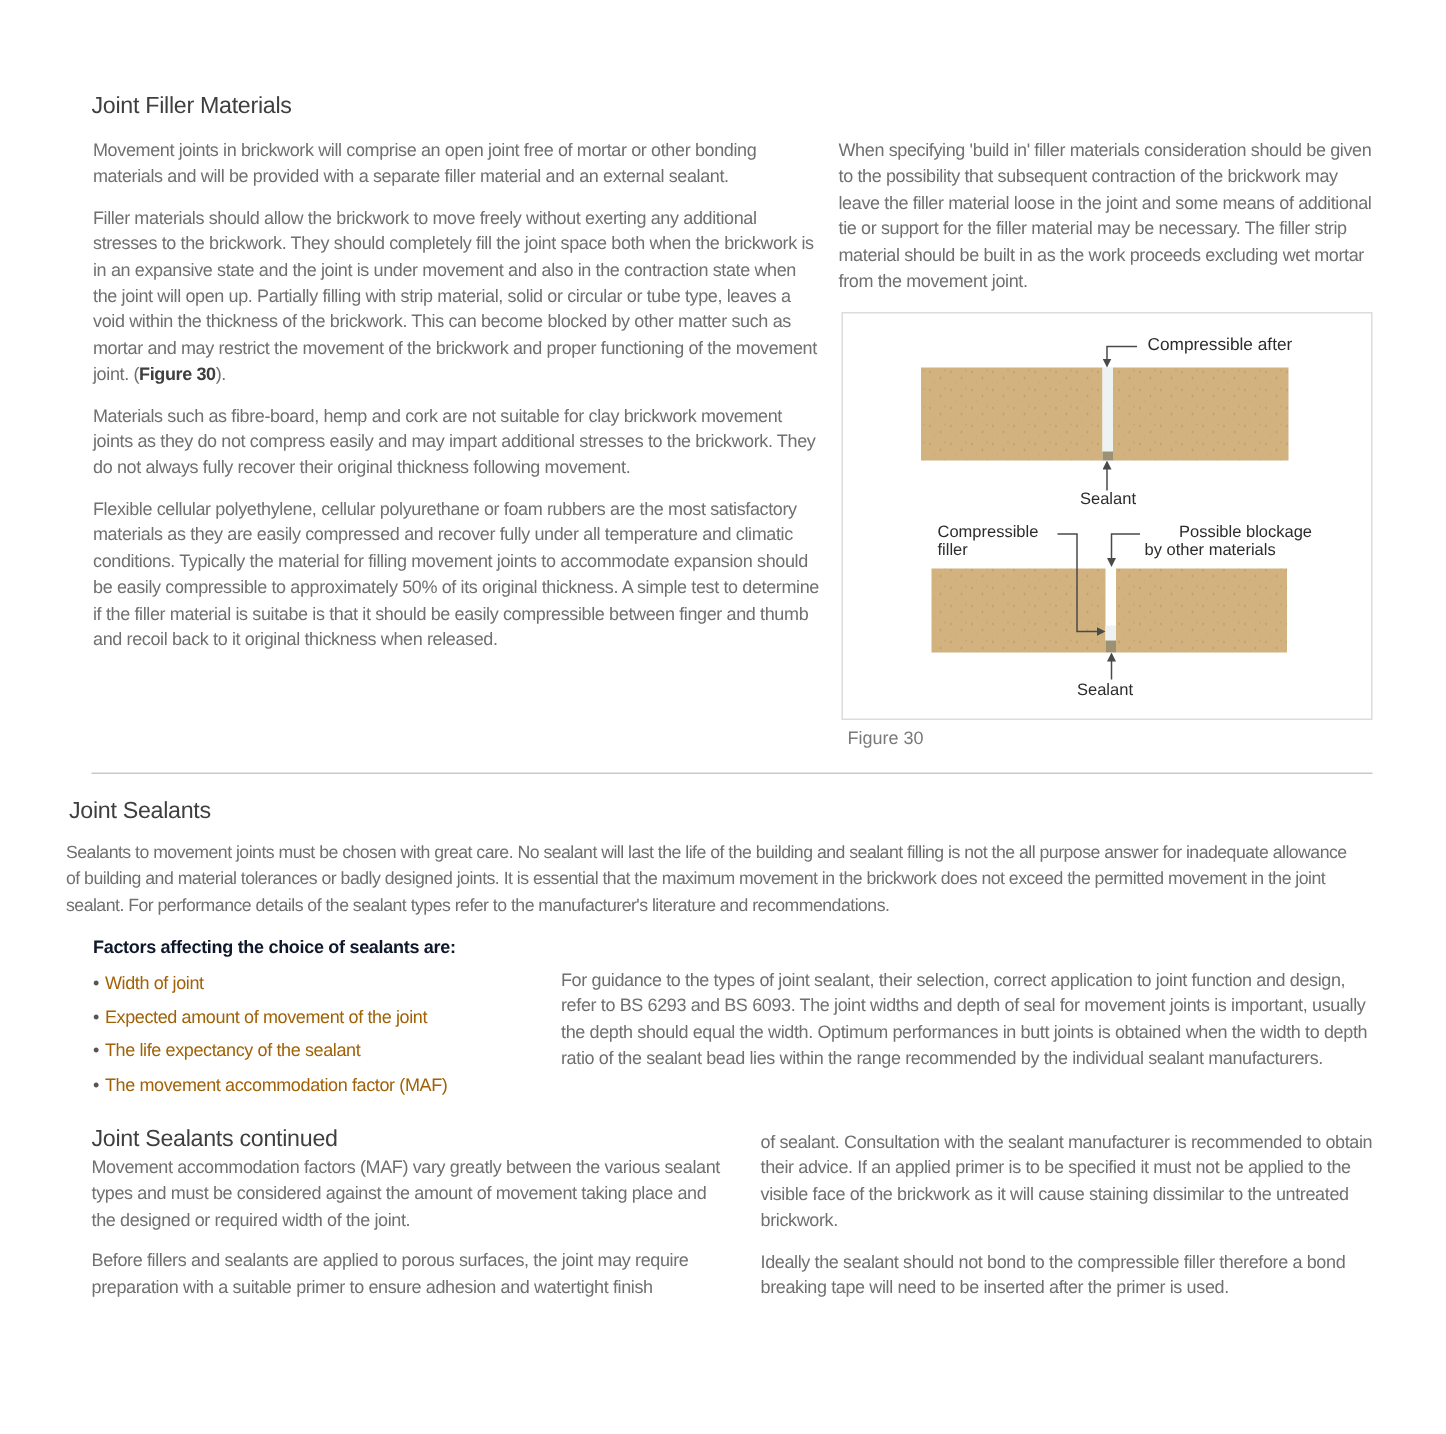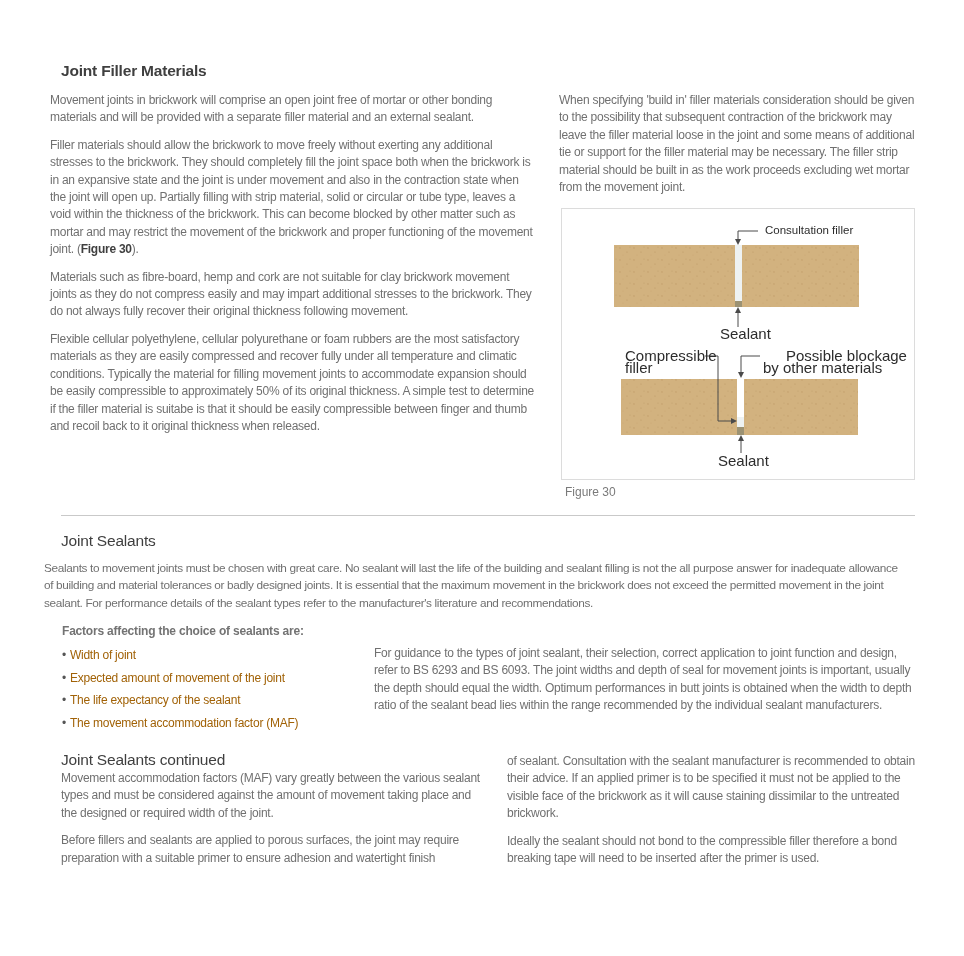--- a/index.html
+++ b/index.html
@@ -13,39 +13,39 @@
     letter-spacing: -0.2px; white-space: nowrap;
   }
   p {
     margin: 0; font-size: 12px; line-height: 17.4px; color: #707070;
     letter-spacing: -0.25px;
   }
   p.sp { margin-top: 10px; }
   b.fig { color: #3f3f3f; font-weight: bold; }
 
   
-  #s1-title { left: 61px; top: 62px; font-weight: bold; }
-  #s1-left { left: 50px; top: 92px; width: 484px; }
+  #s1-title { left: 61px; top: 62px; }
+  #s1-left { left: 62px; top: 92px; width: 484px; }
   #s1-right { left: 559px; top: 92px; width: 360px; }
 
   #figure-box {
     left: 561px; top: 208px; width: 352px; height: 270px;
     border: 1px solid #dcdcdc; background: #ffffff;
   }
   #figure-caption { left: 565px; top: 485px; font-size: 12px; color: #7a7a7a; }
-  .fig-label { position: absolute; font-size: 15px; color: #2c2c2c; line-height: 13px; white-space: nowrap; }
+  .fig-label { position: absolute; font-size: 11px; color: #2c2c2c; line-height: 13px; white-space: nowrap; }
 
   #divider { left: 61px; top: 515px; width: 854px; height: 1px; background: #c9c9c9; }
 
   
-  #s2-title { left: 61px; top: 532px; }
+  #s2-title { left: 46px; top: 532px; }
   #s2-intro { left: 44px; top: 560px; width: 860px; }
   #s2-intro p { font-size: 11.8px; letter-spacing: -0.35px; }
   #factors-title {
-    left: 62px; top: 624px; font-size: 12px; font-weight: bold; color: #737373; letter-spacing: -0.2px;
+    left: 62px; top: 624px; font-size: 12px; font-weight: bold; color: #0f172a; letter-spacing: -0.2px;
   }
   #factors-list { left: 62px; top: 644px; width: 300px; margin: 0; padding: 0; list-style: none; }
   #factors-list li { font-size: 12px; line-height: 22.5px; color: #a16207; letter-spacing: -0.25px; }
   #factors-list li::before { content: "\2022"; margin-right: 4px; color: #555; }
   #s2-guidance { left: 374px; top: 645px; width: 545px; }
 
   
   #s3-title { left: 61px; top: 751px; }
   #s3-left { left: 61px; top: 770px; width: 425px; }
   #s3-right { left: 507px; top: 753px; width: 410px; }
@@ -92,21 +92,21 @@
     <rect x="59" y="170" width="116" height="56" fill="url(#speckle)"></rect>
     <rect x="182" y="170" width="114" height="56" fill="url(#speckle)"></rect>
     <rect x="175" y="208" width="7" height="10" class="filler-fill" fill="#eef2f2"></rect>
     <rect x="175" y="218" width="7" height="8" class="sealant-fill" fill="#9c9273"></rect>
 
     <polyline points="143,147 156,147 156,212 172,212" fill="none" stroke="#4a4a4a" stroke-width="1" marker-end="url(#arrowhead)"></polyline>
     <polyline points="198,147 179,147 179,166" fill="none" stroke="#4a4a4a" stroke-width="1" marker-end="url(#arrowhead)"></polyline>
     <line x1="179" y1="244" x2="179" y2="229" stroke="#4a4a4a" stroke-width="1" marker-end="url(#arrowhead)"></line>
   </svg>
 
-  <span class="fig-label" style="left:203px; top:15px; font-size:11.5px;">Consultation filler</span>
+  <span class="fig-label" style="left:203px; top:15px; font-size:11.5px;">Compressible after</span>
   <span class="fig-label" style="left:158px; top:118px;">Sealant</span>
   <span class="fig-label" style="left:63px; top:140px;">Compressible</span>
   <span class="fig-label" style="left:63px; top:152px;">filler</span>
   <span class="fig-label" style="left:201px; top:140px;padding-left:23px;">Possible blockage</span>
   <span class="fig-label" style="left:201px; top:152px;">by other materials</span>
   <span class="fig-label" style="left:156px; top:245px;">Sealant</span>
 </div>
 
 <div id="figure-caption" class="abs">Figure 30</div>
 

